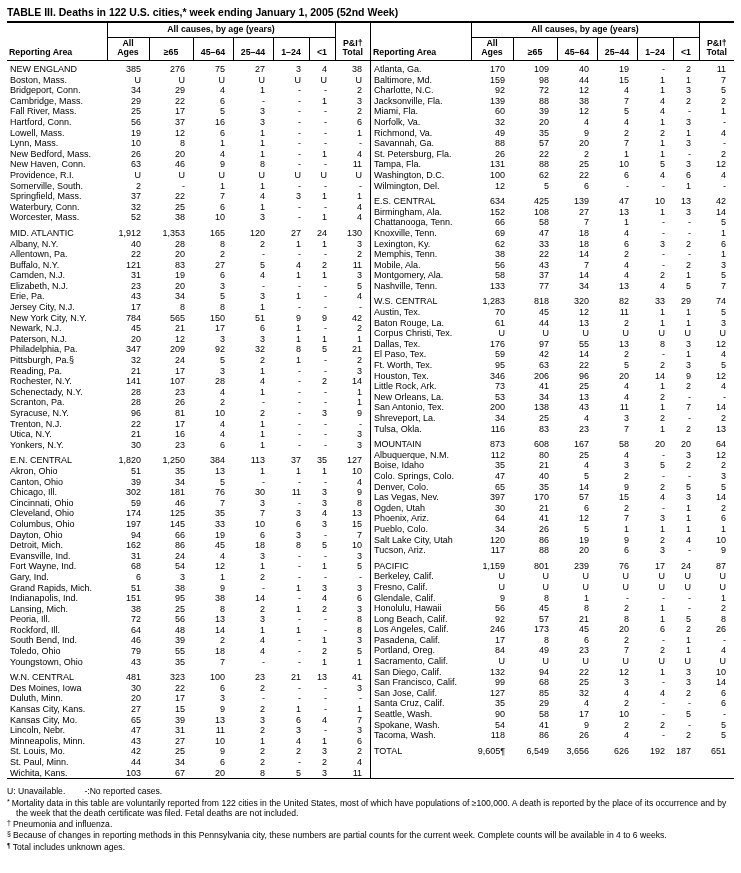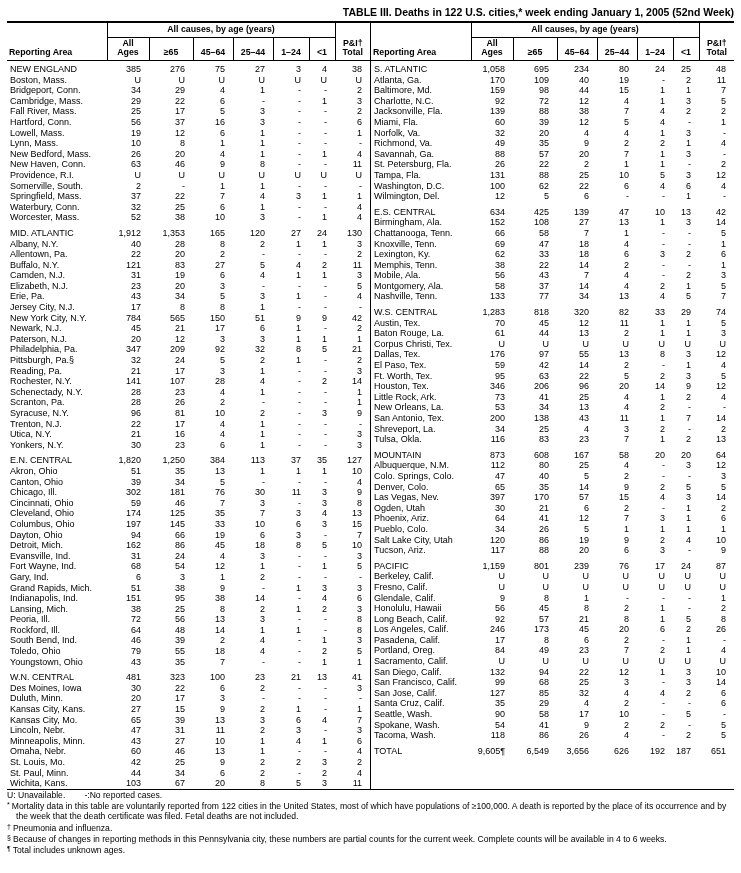--- a/index.html
+++ b/index.html
@@ -1,34 +1,34 @@
 <!DOCTYPE html>
 <html><head>
 <meta charset="utf-8">
 <style>
   html,body{margin:0;padding:0;background:#fff;}
   body{width:741px;height:873px;color:#000;font-family:"Liberation Sans",sans-serif;-webkit-font-smoothing:antialiased;}
   .page{padding:4px 7px 0 7px;}
-  .title{font-size:10.5px;font-weight:bold;letter-spacing:0;padding:2px 0 3px 0;text-align:right;}
+  .title{font-size:10.5px;font-weight:bold;letter-spacing:0;padding:2px 0 3px 0;}
   .tblwrap{display:flex;border-top:2px solid #000;border-bottom:1px solid #000;}
   .half{width:363px;}
   .half.left{border-right:1px solid #000;}
   table{border-collapse:collapse;width:100%;table-layout:fixed;}
   thead th{font-size:8.8px;font-weight:bold;vertical-align:bottom;padding:1px 2px 2px 2px;line-height:1.1;white-space:pre-line;}
   th.group{border-bottom:1px solid #000;text-align:center;vertical-align:middle;padding:2px 0;margin-left:12px;}
   tr.hrow2 th{border-bottom:1px solid #000;}
   th.vline{border-left:1px solid #000;}
   th.arealbl{text-align:left;padding-left:2px;}
   th.num{text-align:center;}
   td{font-size:9px;line-height:10.6px;padding:0;white-space:nowrap;overflow:hidden;}
   td.area{text-align:left;padding-left:3px;}
   td.val{text-align:right;padding-right:8px;}
   tbody tr:first-child td{padding-top:3px;margin-top:36px;}
   tr.gap td{height:5px;line-height:5px;}
-  .footnotes{margin-top:0;font-size:8.6px;line-height:10.3px;}
+  .footnotes{margin-top:7px;font-size:8.6px;line-height:10.3px;}
   .fn{padding-left:9px;text-indent:-9px;}
   .fmark{font-size:7px;vertical-align:2px;margin-right:2px;}
 </style>
 </head>
 <body>
 
 <div class="page">
   <div class="title">TABLE III. Deaths in 122 U.S. cities,* week ending January 1, 2005 (52nd Week)</div>
 
   <div class="tblwrap">
@@ -697,30 +697,20 @@
               <td class="area">Minneapolis, Minn.</td>
               <td class="val">43</td>
               <td class="val">27</td>
               <td class="val">10</td>
               <td class="val">1</td>
               <td class="val">4</td>
               <td class="val">1</td>
               <td class="val">6</td>
             </tr>
             <tr>
-              <td class="area">Omaha, Nebr.</td>
-              <td class="val">60</td>
-              <td class="val">46</td>
-              <td class="val">13</td>
-              <td class="val">1</td>
-              <td class="val">-</td>
-              <td class="val">-</td>
-              <td class="val">4</td>
-            </tr>
-            <tr>
               <td class="area">St. Louis, Mo.</td>
               <td class="val">42</td>
               <td class="val">25</td>
               <td class="val">9</td>
               <td class="val">2</td>
               <td class="val">2</td>
               <td class="val">3</td>
               <td class="val">2</td>
             </tr>
             <tr>
@@ -772,30 +762,20 @@
             <th class="num vline">45–64</th>
             <th class="num vline">25–44</th>
             <th class="num vline">1–24</th>
             <th class="num vline">&lt;1</th>
             <th class="num vline">P&amp;I†
 Total</th>
           </tr>
         </thead>
         <tbody id="right-body">
             <tr>
-              <td class="area">S. ATLANTIC</td>
-              <td class="val">1,058</td>
-              <td class="val">695</td>
-              <td class="val">234</td>
-              <td class="val">80</td>
-              <td class="val">24</td>
-              <td class="val">25</td>
-              <td class="val">48</td>
-            </tr>
-            <tr>
               <td class="area">Atlanta, Ga.</td>
               <td class="val">170</td>
               <td class="val">109</td>
               <td class="val">40</td>
               <td class="val">19</td>
               <td class="val">-</td>
               <td class="val">2</td>
               <td class="val">11</td>
             </tr>
             <tr>
@@ -1149,20 +1129,30 @@
             </tr>
             <tr>
               <td class="area">Albuquerque, N.M.</td>
               <td class="val">112</td>
               <td class="val">80</td>
               <td class="val">25</td>
               <td class="val">4</td>
               <td class="val">-</td>
               <td class="val">3</td>
               <td class="val">12</td>
+            </tr>
+            <tr>
+              <td class="area">Boise, Idaho</td>
+              <td class="val">35</td>
+              <td class="val">21</td>
+              <td class="val">4</td>
+              <td class="val">3</td>
+              <td class="val">5</td>
+              <td class="val">2</td>
+              <td class="val">2</td>
             </tr>
             <tr>
               <td class="area">Colo. Springs, Colo.</td>
               <td class="val">47</td>
               <td class="val">40</td>
               <td class="val">5</td>
               <td class="val">2</td>
               <td class="val">-</td>
               <td class="val">-</td>
               <td class="val">3</td>

